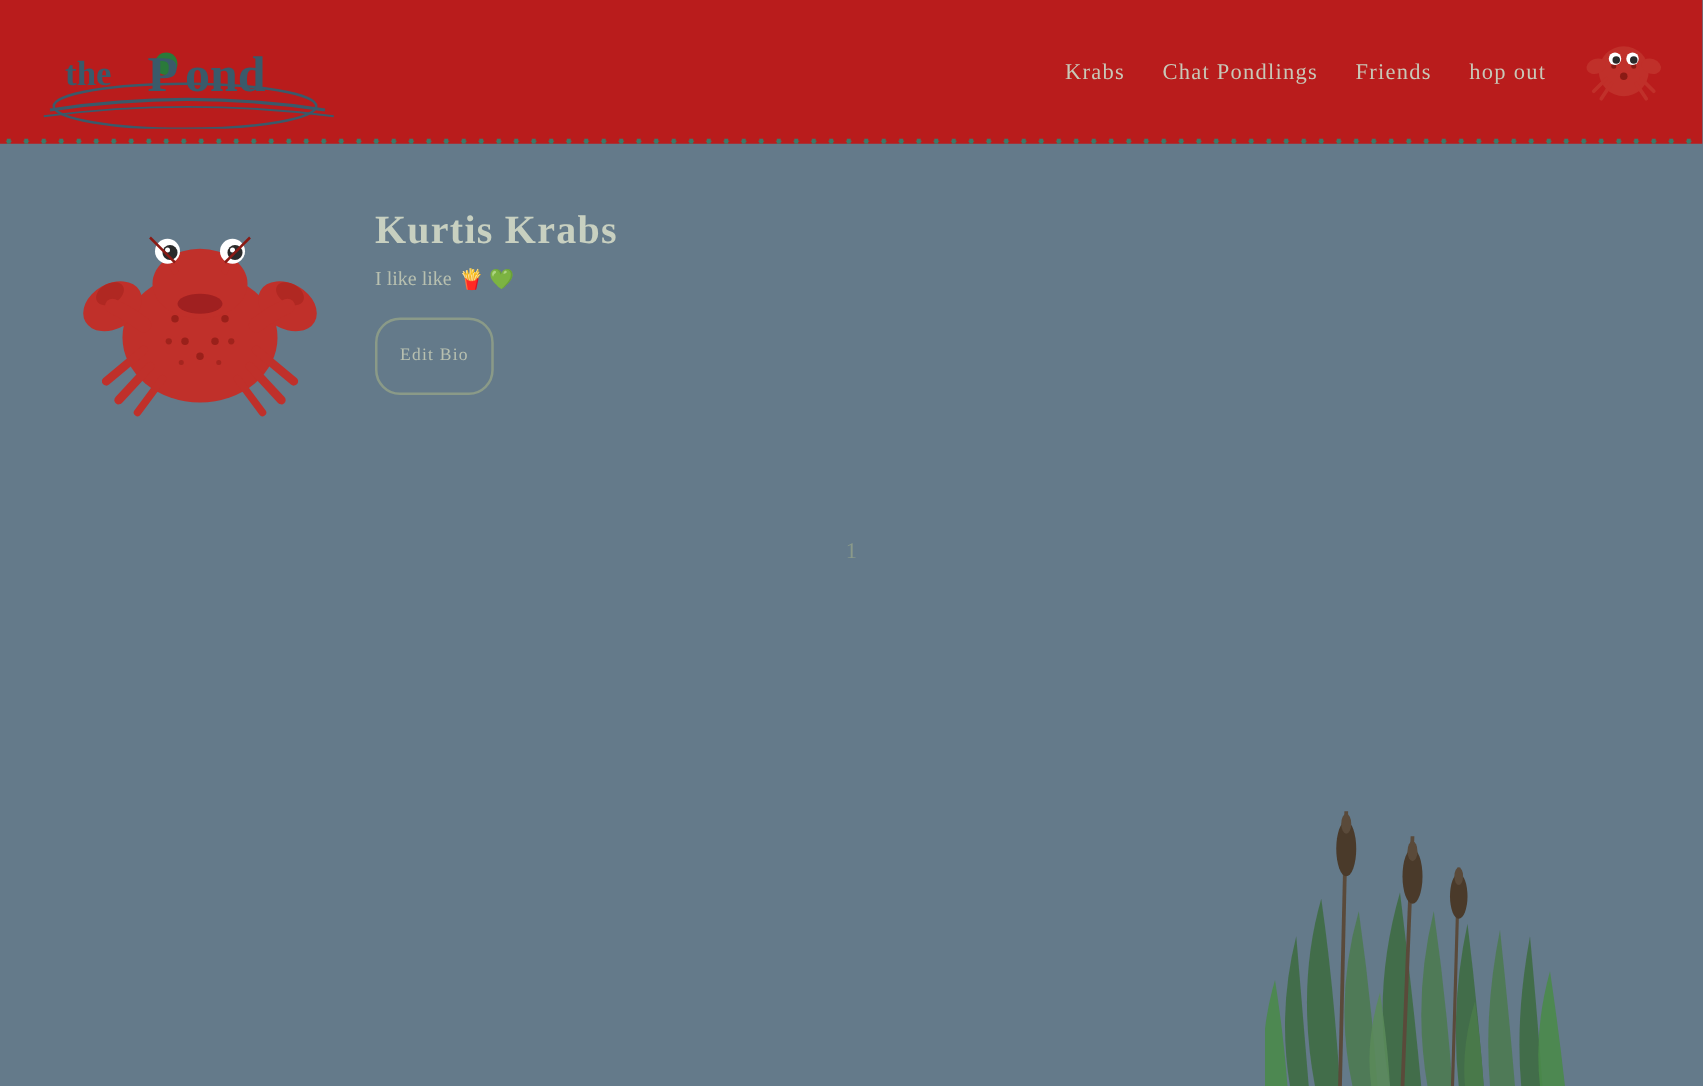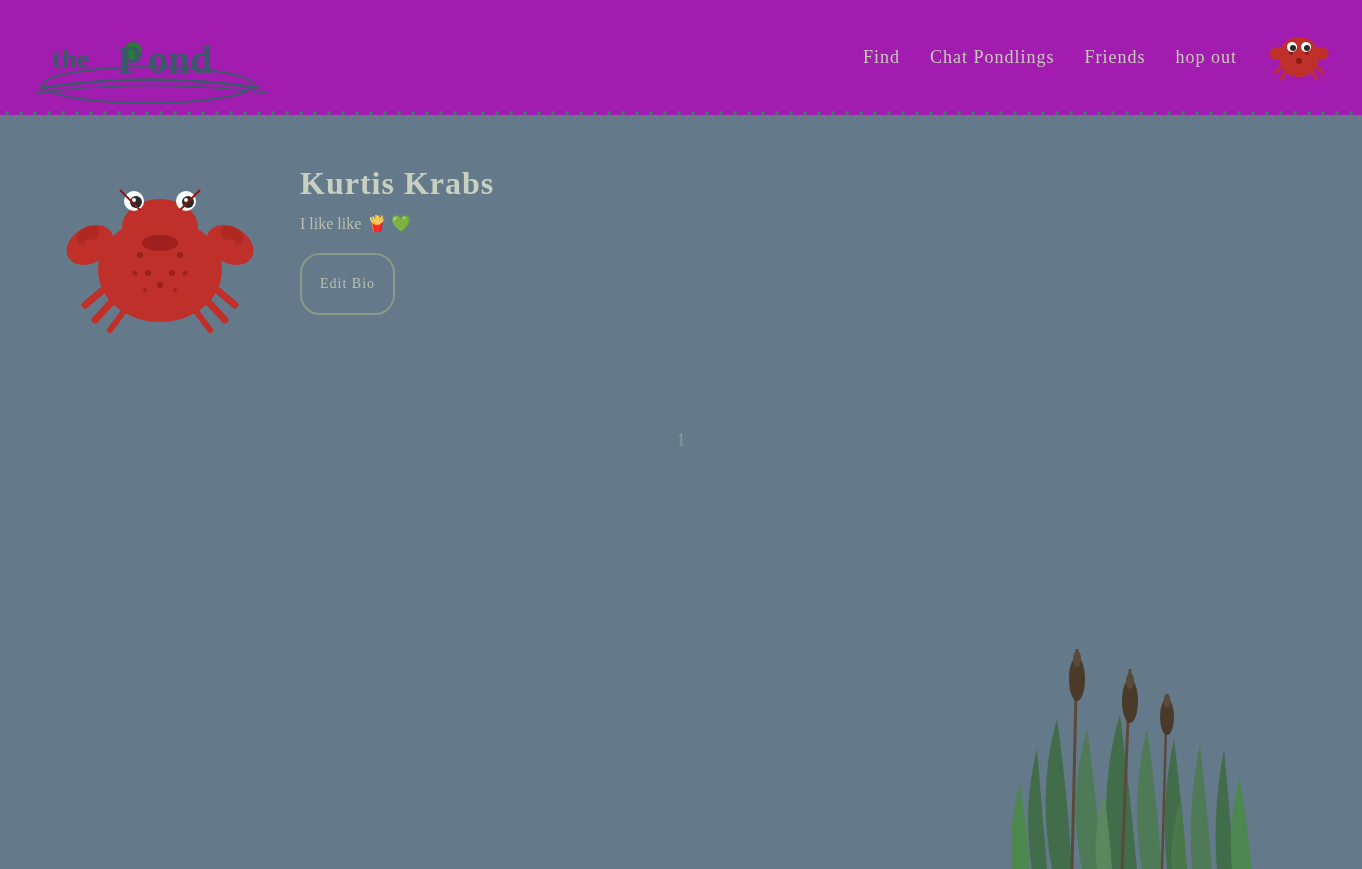--- a/index.html
+++ b/index.html
@@ -14,21 +14,21 @@
     }
 
     
     header {
       position: relative;
       display: flex;
       align-items: center;
       justify-content: space-between;
       padding: 0 30px;
       height: 115px;
-      background-color: #a21caf;
+      background-color: #b91c1c;
     }
 
     header::after {
       content: '';
       position: absolute;
       bottom: 0;
       left: 0;
       right: 0;
       height: 4px;
       background-image: radial-gradient(circle, #3a7a6a 2px, transparent 2px);
@@ -160,21 +160,21 @@
       <text x="88" y="60" font-family="Georgia, serif" font-size="40" fill="#3a5a6a" font-weight="bold">P</text>
 
       <text x="118" y="60" font-family="Georgia, serif" font-size="40" fill="#3a5a6a" font-weight="bold">ond</text>
 
       <path d="M10 75 Q120 58 230 75" fill="none" stroke="#3a5a6a" stroke-width="2.5"></path>
       <path d="M5 80 Q120 65 237 80" fill="none" stroke="#3a5a6a" stroke-width="1.5"></path>
     </svg>
   </div>
 
   <nav>
-    <a href="#">Find</a>
+    <a href="#">Krabs</a>
     <a href="#">Chat Pondlings</a>
     <a href="#">Friends</a>
     <a href="#">hop out</a>
 
     <div class="nav-avatar">
       <svg viewBox="0 0 65 65" width="65" height="65">
 
         <circle cx="32" cy="32" r="20" fill="#c0302a"></circle>
 
         <circle cx="24" cy="28" r="2" fill="#8a1a14"></circle>

